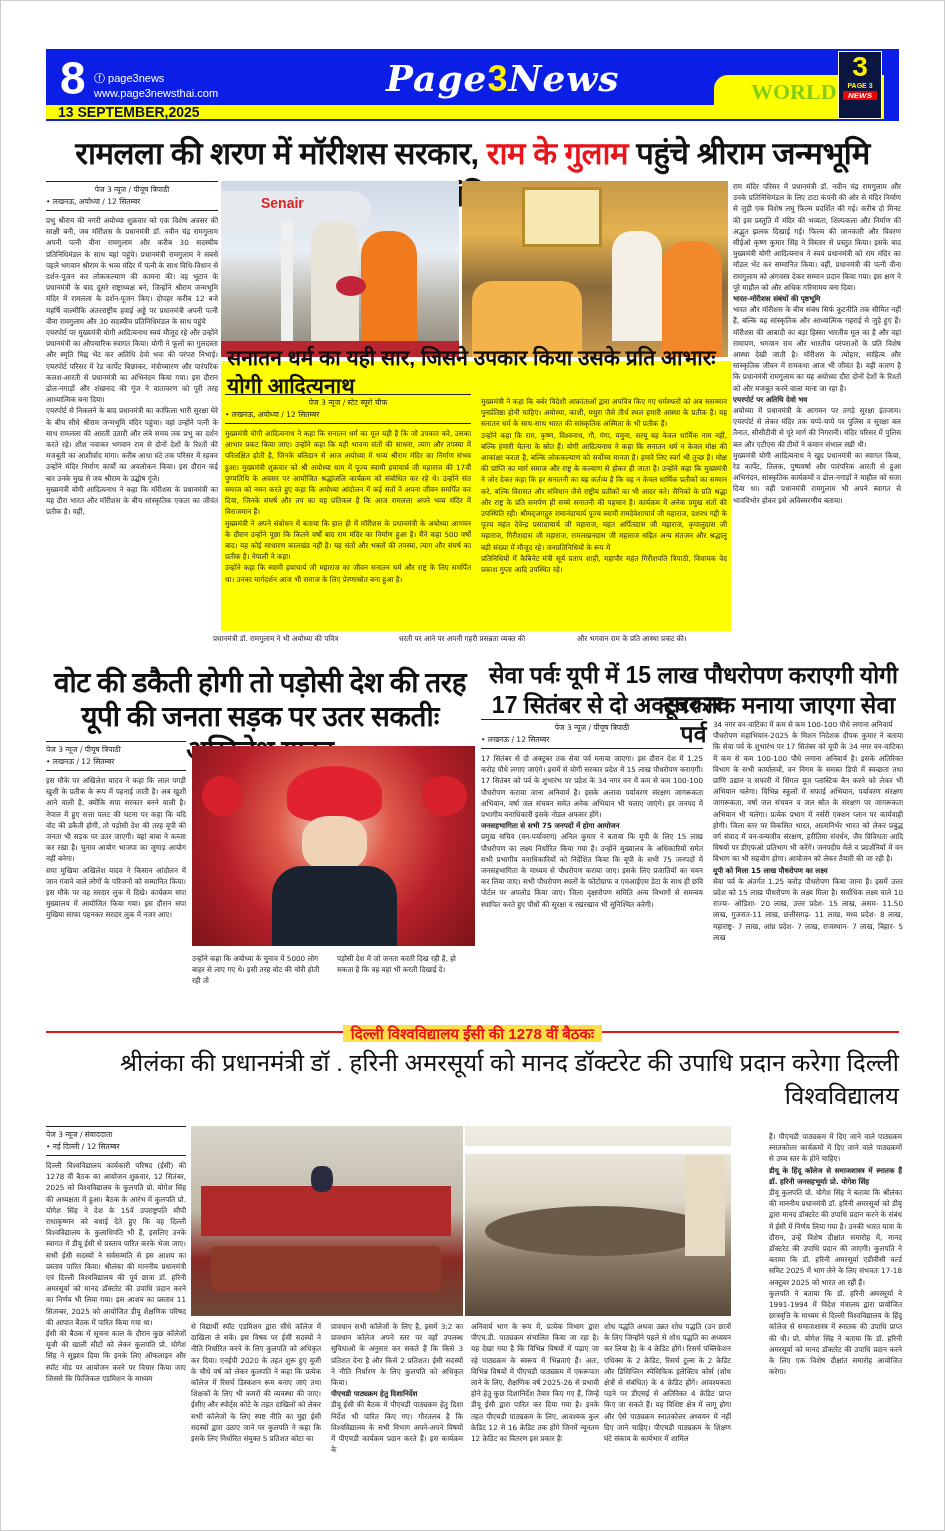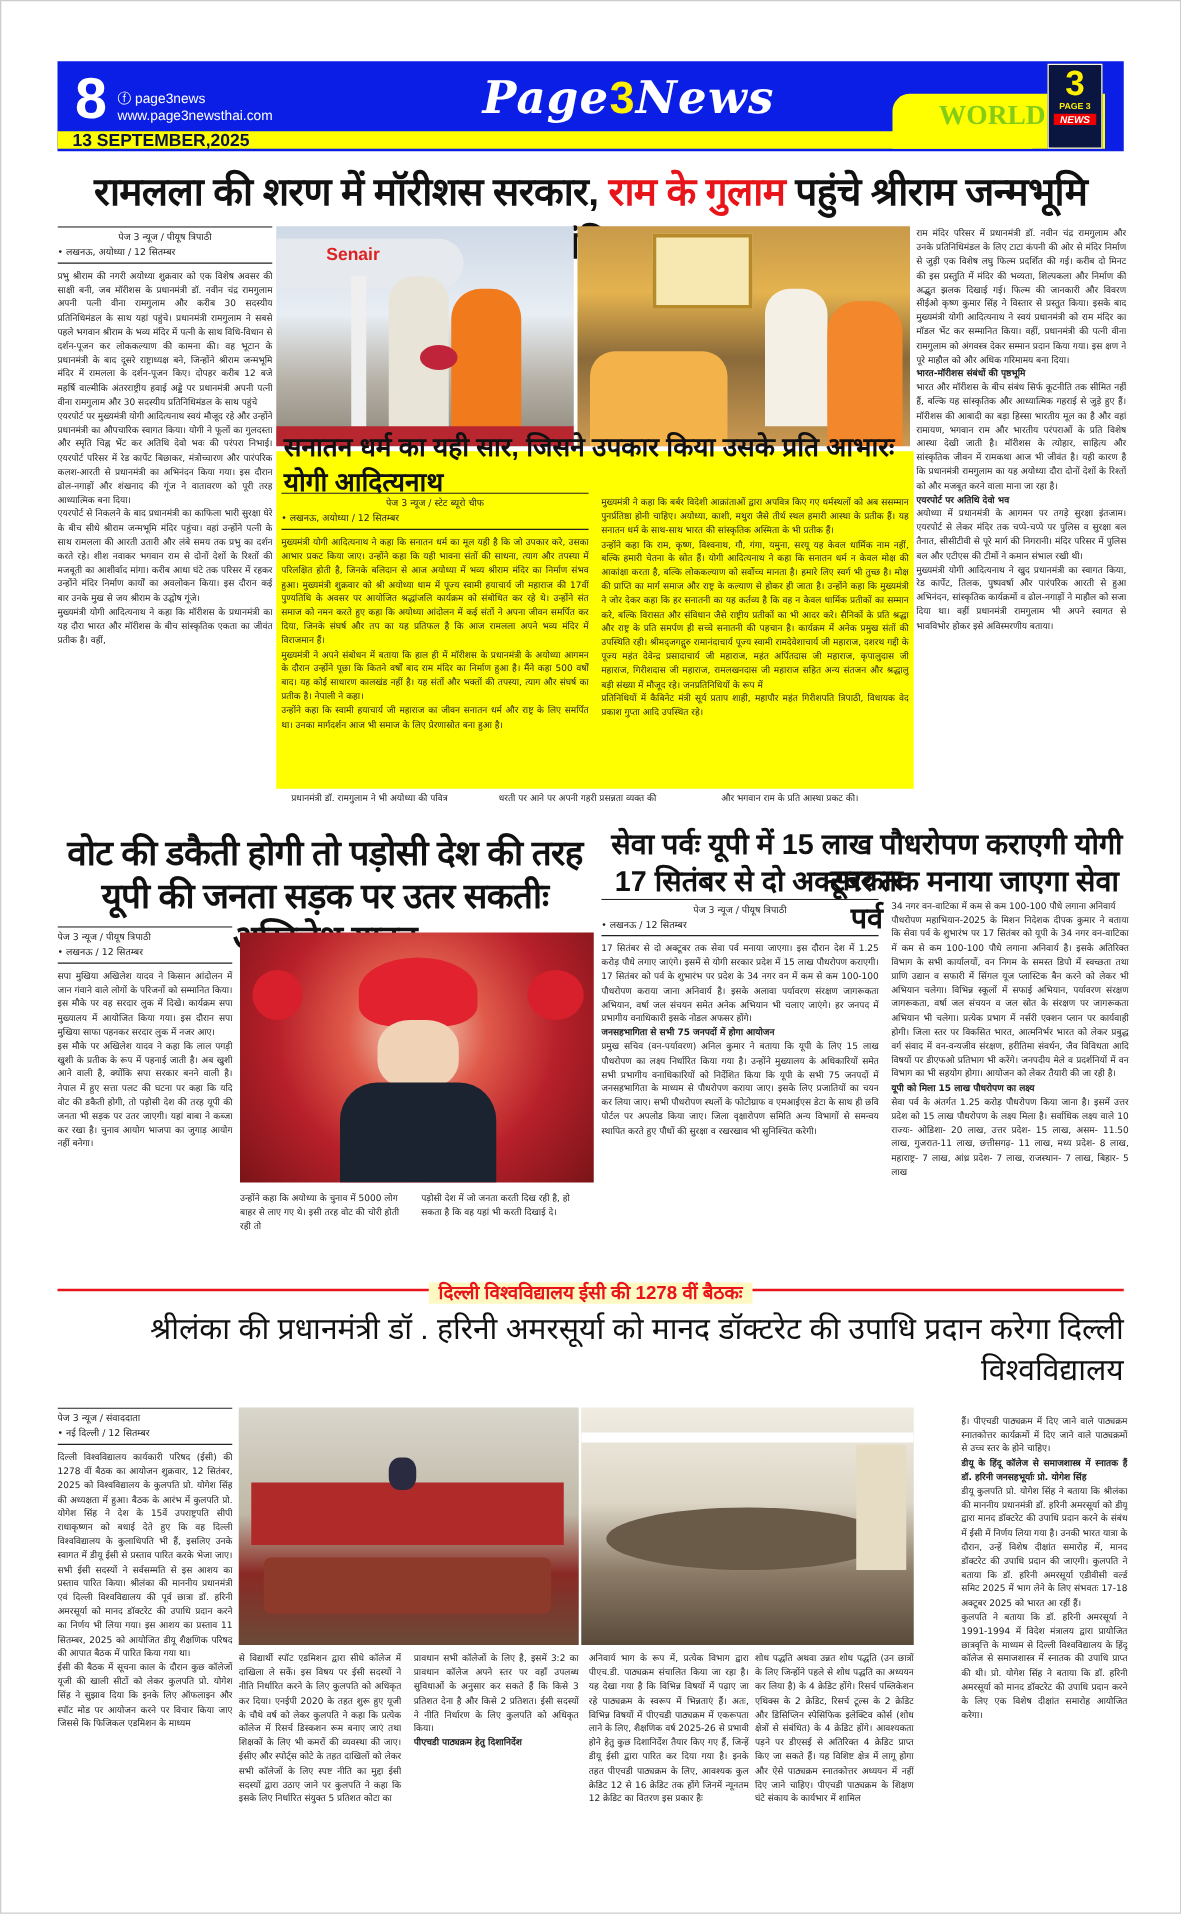--- a/index.html
+++ b/index.html
@@ -28,21 +28,21 @@
 .byline .a{text-align:center}
 .sub{font-weight:bold}
 .photo{position:absolute;overflow:hidden}
 .yellow{position:absolute;left:220px;top:360px;width:510px;height:270px;background:#ffff00}
 .yh{position:absolute;left:226px;top:342px;width:500px;text-align:left;font:bold 21px "Liberation Sans",sans-serif}
 .h2{position:absolute;font:bold 28px "Liberation Sans",sans-serif;line-height:34px;text-align:center;letter-spacing:-0.5px}
 .h3{position:absolute;font:bold 23px "Liberation Sans",sans-serif;line-height:29px;text-align:center}
 .kicker{position:absolute;left:45px;top:1020px;width:853px;height:22px}
 .kicker .line{position:absolute;top:10px;height:2px;background:#e8141a}
 .kicker .t{position:absolute;left:0;width:853px;top:2px;text-align:center;font:bold 15px "Liberation Sans",sans-serif;color:#e8141a}
-.kicker .t span{background:#fef9c3;padding:0 8px}
+.kicker .t span{background:#fde047;padding:0 8px}
 .h4{position:absolute;left:45px;top:1044px;width:853px;text-align:right;font:24px "Liberation Sans",sans-serif}
 .h5{position:absolute;left:45px;top:1096px;width:853px;text-align:center;font:bold 15px "Liberation Sans",sans-serif}
 .cap{position:absolute;font:7.2px/11px "DejaVu Sans",sans-serif;color:#222}
 </style>
 </head>
 <body>
 
 <div class="page">
 
   <div class="mast">
@@ -111,32 +111,32 @@
     <p>मुख्यमंत्री योगी आदित्यनाथ ने कहा कि सनातन धर्म का मूल यही है कि जो उपकार करे, उसका आभार प्रकट किया जाए। उन्होंने कहा कि यही भावना संतों की साधना, त्याग और तपस्या में परिलक्षित होती है, जिनके बलिदान से आज अयोध्या में भव्य श्रीराम मंदिर का निर्माण संभव हुआ। मुख्यमंत्री शुक्रवार को श्री अयोध्या धाम में पूज्य स्वामी हयाचार्य जी महाराज की 17वीं पुण्यतिथि के अवसर पर आयोजित श्रद्धांजलि कार्यक्रम को संबोधित कर रहे थे। उन्होंने संत समाज को नमन करते हुए कहा कि अयोध्या आंदोलन में कई संतों ने अपना जीवन समर्पित कर दिया, जिनके संघर्ष और तप का यह प्रतिफल है कि आज रामलला अपने भव्य मंदिर में विराजमान हैं।</p>
     <p>मुख्यमंत्री ने अपने संबोधन में बताया कि हाल ही में मॉरीशस के प्रधानमंत्री के अयोध्या आगमन के दौरान उन्होंने पूछा कि कितने वर्षों बाद राम मंदिर का निर्माण हुआ है। मैंने कहा 500 वर्षों बाद। यह कोई साधारण कालखंड नहीं है। यह संतों और भक्तों की तपस्या, त्याग और संघर्ष का प्रतीक है। नेपाली ने कहा।</p>
     <p>उन्होंने कहा कि स्वामी हयाचार्य जी महाराज का जीवन सनातन धर्म और राष्ट्र के लिए समर्पित था। उनका मार्गदर्शन आज भी समाज के लिए प्रेरणास्रोत बना हुआ है।</p>
   </div>
   <div class="col" style="left:480px;top:395px;width:246px;height:232px">
     <p>मुख्यमंत्री ने कहा कि बर्बर विदेशी आक्रांताओं द्वारा अपवित्र किए गए धर्मस्थलों को अब ससम्मान पुनर्प्रतिष्ठा होनी चाहिए। अयोध्या, काशी, मथुरा जैसे तीर्थ स्थल हमारी आस्था के प्रतीक हैं। यह सनातन धर्म के साथ-साथ भारत की सांस्कृतिक अस्मिता के भी प्रतीक हैं।</p>
     <p>उन्होंने कहा कि राम, कृष्ण, विश्वनाथ, गौ, गंगा, यमुना, सरयू यह केवल धार्मिक नाम नहीं, बल्कि हमारी चेतना के स्रोत हैं। योगी आदित्यनाथ ने कहा कि सनातन धर्म न केवल मोक्ष की आकांक्षा करता है, बल्कि लोककल्याण को सर्वोच्च मानता है। हमारे लिए स्वर्ग भी तुच्छ है। मोक्ष की प्राप्ति का मार्ग समाज और राष्ट्र के कल्याण से होकर ही जाता है। उन्होंने कहा कि मुख्यमंत्री ने जोर देकर कहा कि हर सनातनी का यह कर्तव्य है कि वह न केवल धार्मिक प्रतीकों का सम्मान करे, बल्कि विरासत और संविधान जैसे राष्ट्रीय प्रतीकों का भी आदर करे। सैनिकों के प्रति श्रद्धा और राष्ट्र के प्रति समर्पण ही सच्चे सनातनी की पहचान है। कार्यक्रम में अनेक प्रमुख संतों की उपस्थिति रही। श्रीमद्जगद्गुरु रामानंदाचार्य पूज्य स्वामी रामदेवेशाचार्य जी महाराज, दशरथ गद्दी के पूज्य महंत देवेन्द्र प्रसादाचार्य जी महाराज, महंत अर्पितदास जी महाराज, कृपालुदास जी महाराज, गिरीशदास जी महाराज, रामलखनदास जी महाराज सहित अन्य संतजन और श्रद्धालु बड़ी संख्या में मौजूद रहे। जनप्रतिनिधियों के रूप में</p>
     <p>प्रतिनिधियों में कैबिनेट मंत्री सूर्य प्रताप शाही, महापौर महंत गिरीशपति त्रिपाठी, विधायक वेद प्रकाश गुप्ता आदि उपस्थित रहे।</p>
   </div>
 
-  <div class="cap" style="left:232px;top:632px;width:170px">प्रधानमंत्री डॉ. रामगुलाम ने भी अयोध्या की पवित्र</div>
+  <div class="cap" style="left:212px;top:632px;width:170px">प्रधानमंत्री डॉ. रामगुलाम ने भी अयोध्या की पवित्र</div>
   <div class="cap" style="left:398px;top:632px;width:170px">धरती पर आने पर अपनी गहरी प्रसन्नता व्यक्त की</div>
   <div class="cap" style="left:576px;top:632px;width:170px">और भगवान राम के प्रति आस्था प्रकट की।</div>
 
   <div class="h2" style="left:45px;top:665px;width:428px">वोट की डकैती होगी तो पड़ोसी देश की तरह यूपी की जनता सड़क पर उतर सकतीः अखिलेश यादव</div>
   <div class="col" style="left:45px;top:740px;width:140px;height:270px">
     <div class="byline">
       <div>पेज 3 न्यूज / पीयूष त्रिपाठी</div>
       <div>• लखनऊ / 12 सितम्बर</div>
     </div>
+    <p>इस मौके पर अखिलेश यादव ने कहा कि लाल पगड़ी खुशी के प्रतीक के रूप में पहनाई जाती है। अब खुशी आने वाली है, क्योंकि सपा सरकार बनने वाली है। नेपाल में हुए सत्ता पलट की घटना पर कहा कि यदि वोट की डकैती होगी, तो पड़ोसी देश की तरह यूपी की जनता भी सड़क पर उतर जाएगी। यहां बाबा ने कब्जा कर रखा है। चुनाव आयोग भाजपा का जुगाड़ आयोग नहीं बनेगा।</p>
     <p>सपा मुखिया अखिलेश यादव ने किसान आंदोलन में जान गंवाने वाले लोगों के परिजनों को सम्मानित किया। इस मौके पर वह सरदार लुक में दिखे। कार्यक्रम सपा मुख्यालय में आयोजित किया गया। इस दौरान सपा मुखिया साफा पहनकर सरदार लुक में नजर आए।</p>
-    <p>इस मौके पर अखिलेश यादव ने कहा कि लाल पगड़ी खुशी के प्रतीक के रूप में पहनाई जाती है। अब खुशी आने वाली है, क्योंकि सपा सरकार बनने वाली है। नेपाल में हुए सत्ता पलट की घटना पर कहा कि यदि वोट की डकैती होगी, तो पड़ोसी देश की तरह यूपी की जनता भी सड़क पर उतर जाएगी। यहां बाबा ने कब्जा कर रखा है। चुनाव आयोग भाजपा का जुगाड़ आयोग नहीं बनेगा।</p>
   </div>
   <div class="photo" style="left:191px;top:745px;width:283px;height:200px;background:radial-gradient(circle at 50% 40%,#f2dcc4 0%,#e05a4a 30%,#b8202a 60%,#7a1418 100%)">
     <div style="position:absolute;left:95px;top:20px;width:95px;height:55px;background:#e2222e;border-radius:50% 50% 30% 30%"></div>
     <div style="position:absolute;left:110px;top:70px;width:65px;height:55px;background:#f0d2b6;border-radius:40%"></div>
     <div style="position:absolute;left:80px;top:120px;width:125px;height:80px;background:#1c2330;border-radius:30px 30px 0 0"></div>
     <div style="position:absolute;left:10px;top:30px;width:40px;height:40px;background:#d8202c;border-radius:50%"></div>
     <div style="position:absolute;left:230px;top:30px;width:45px;height:40px;background:#d8202c;border-radius:50%"></div>
   </div>
   <div class="cap" style="left:191px;top:952px;width:135px">उन्होंने कहा कि अयोध्या के चुनाव में 5000 लोग बाहर से लाए गए थे। इसी तरह वोट की चोरी होती रही तो</div>
   <div class="cap" style="left:336px;top:952px;width:135px">पड़ोसी देश में जो जनता करती दिख रही है, हो सकता है कि वह यहां भी करती दिखाई दे।</div>
@@ -184,20 +184,21 @@
     <div style="position:absolute;left:20px;top:80px;width:226px;height:50px;background:#6a5a48;border-radius:50%"></div>
     <div style="position:absolute;left:220px;top:30px;width:40px;height:100px;background:#e6dcc4"></div>
   </div>
 
   <div class="col" style="left:190px;top:1320px;width:130px;height:205px">
       <p>से विद्यार्थी स्पॉट एडमिशन द्वारा सीधे कॉलेज में दाखिला ले सकें। इस विषय पर ईसी सदस्यों ने नीति निर्धारित करने के लिए कुलपति को अधिकृत कर दिया। एनईपी 2020 के तहत शुरू हुए यूजी के चौथे वर्ष को लेकर कुलपति ने कहा कि प्रत्येक कॉलेज में रिसर्च डिस्कशन रूम बनाए जाएं तथा शिक्षकों के लिए भी कमरों की व्यवस्था की जाए। ईसीए और स्पोर्ट्स कोटे के तहत दाखिलों को लेकर सभी कॉलेजों के लिए स्पष्ट नीति का मुद्दा ईसी सदस्यों द्वारा उठाए जाने पर कुलपति ने कहा कि इसके लिए निर्धारित संयुक्त 5 प्रतिशत कोटा का</p>
     </div>
   <div class="col" style="left:330px;top:1320px;width:132px;height:205px">
     <p>प्रावधान सभी कॉलेजों के लिए है, इसमें 3:2 का प्रावधान कॉलेज अपने स्तर पर वहाँ उपलब्ध सुविधाओं के अनुसार कर सकते हैं कि किसे 3 प्रतिशत देना है और किसे 2 प्रतिशत। ईसी सदस्यों ने नीति निर्धारण के लिए कुलपति को अधिकृत किया।</p>
     <p class="sub">पीएचडी पाठ्यक्रम हेतु दिशानिर्देश</p>
+    <p>डीयू ईसी की बैठक में पीएचडी पाठ्यक्रम हेतु दिशा निर्देश भी पारित किए गए। गौरतलब है कि विश्वविद्यालय के सभी विभाग अपने-अपने विषयों में पीएचडी कार्यक्रम प्रदान करते हैं। इस कार्यक्रम के</p>
   </div>
   <div class="col" style="left:470px;top:1320px;width:128px;height:205px">
       <p>अनिवार्य भाग के रूप में, प्रत्येक विभाग द्वारा पीएच.डी. पाठ्यक्रम संचालित किया जा रहा है। यह देखा गया है कि विभिन्न विषयों में पढ़ाए जा रहे पाठ्यक्रम के स्वरूप में भिन्नताएं हैं। अतः, विभिन्न विषयों में पीएचडी पाठ्यक्रम में एकरूपता लाने के लिए, शैक्षणिक वर्ष 2025-26 से प्रभावी होने हेतु कुछ दिशानिर्देश तैयार किए गए हैं, जिन्हें डीयू ईसी द्वारा पारित कर दिया गया है। इनके तहत पीएचडी पाठ्यक्रम के लिए, आवश्यक कुल क्रेडिट 12 से 16 क्रेडिट तक होंगे जिनमें न्यूनतम 12 क्रेडिट का वितरण इस प्रकार हैः</p>
     </div>
   <div class="col" style="left:603px;top:1320px;width:127px;height:205px">
       <p>शोध पद्धति अथवा उन्नत शोध पद्धति (उन छात्रों के लिए जिन्होंने पहले से शोध पद्धति का अध्ययन कर लिया है) के 4 क्रेडिट होंगे। रिसर्च पब्लिकेशन एथिक्स के 2 क्रेडिट, रिसर्च टूल्स के 2 क्रेडिट और डिसिप्लिन स्पेसिफिक इलेक्टिव कोर्स (शोध क्षेत्रों से संबंधित) के 4 क्रेडिट होंगे। आवश्यकता पड़ने पर डीएसई से अतिरिक्त 4 क्रेडिट प्राप्त किए जा सकते हैं। यह विशिष्ट क्षेत्र में लागू होगा और ऐसे पाठ्यक्रम स्नातकोत्तर अध्ययन में नहीं दिए जाने चाहिए। पीएचडी पाठ्यक्रम के शिक्षण घंटे संकाय के कार्यभार में शामिल</p>
     </div>
   <div class="col" style="left:768px;top:1130px;width:133px;height:400px">
     <p>हैं। पीएचडी पाठ्यक्रम में दिए जाने वाले पाठ्यक्रम स्नातकोत्तर कार्यक्रमों में दिए जाने वाले पाठ्यक्रमों से उच्च स्तर के होने चाहिए।</p>
     <p class="sub">डीयू के हिंदू कॉलेज से समाजशास्त्र में स्नातक हैं डॉ. हरिनी जनसहभूर्याः प्रो. योगेश सिंह</p>

